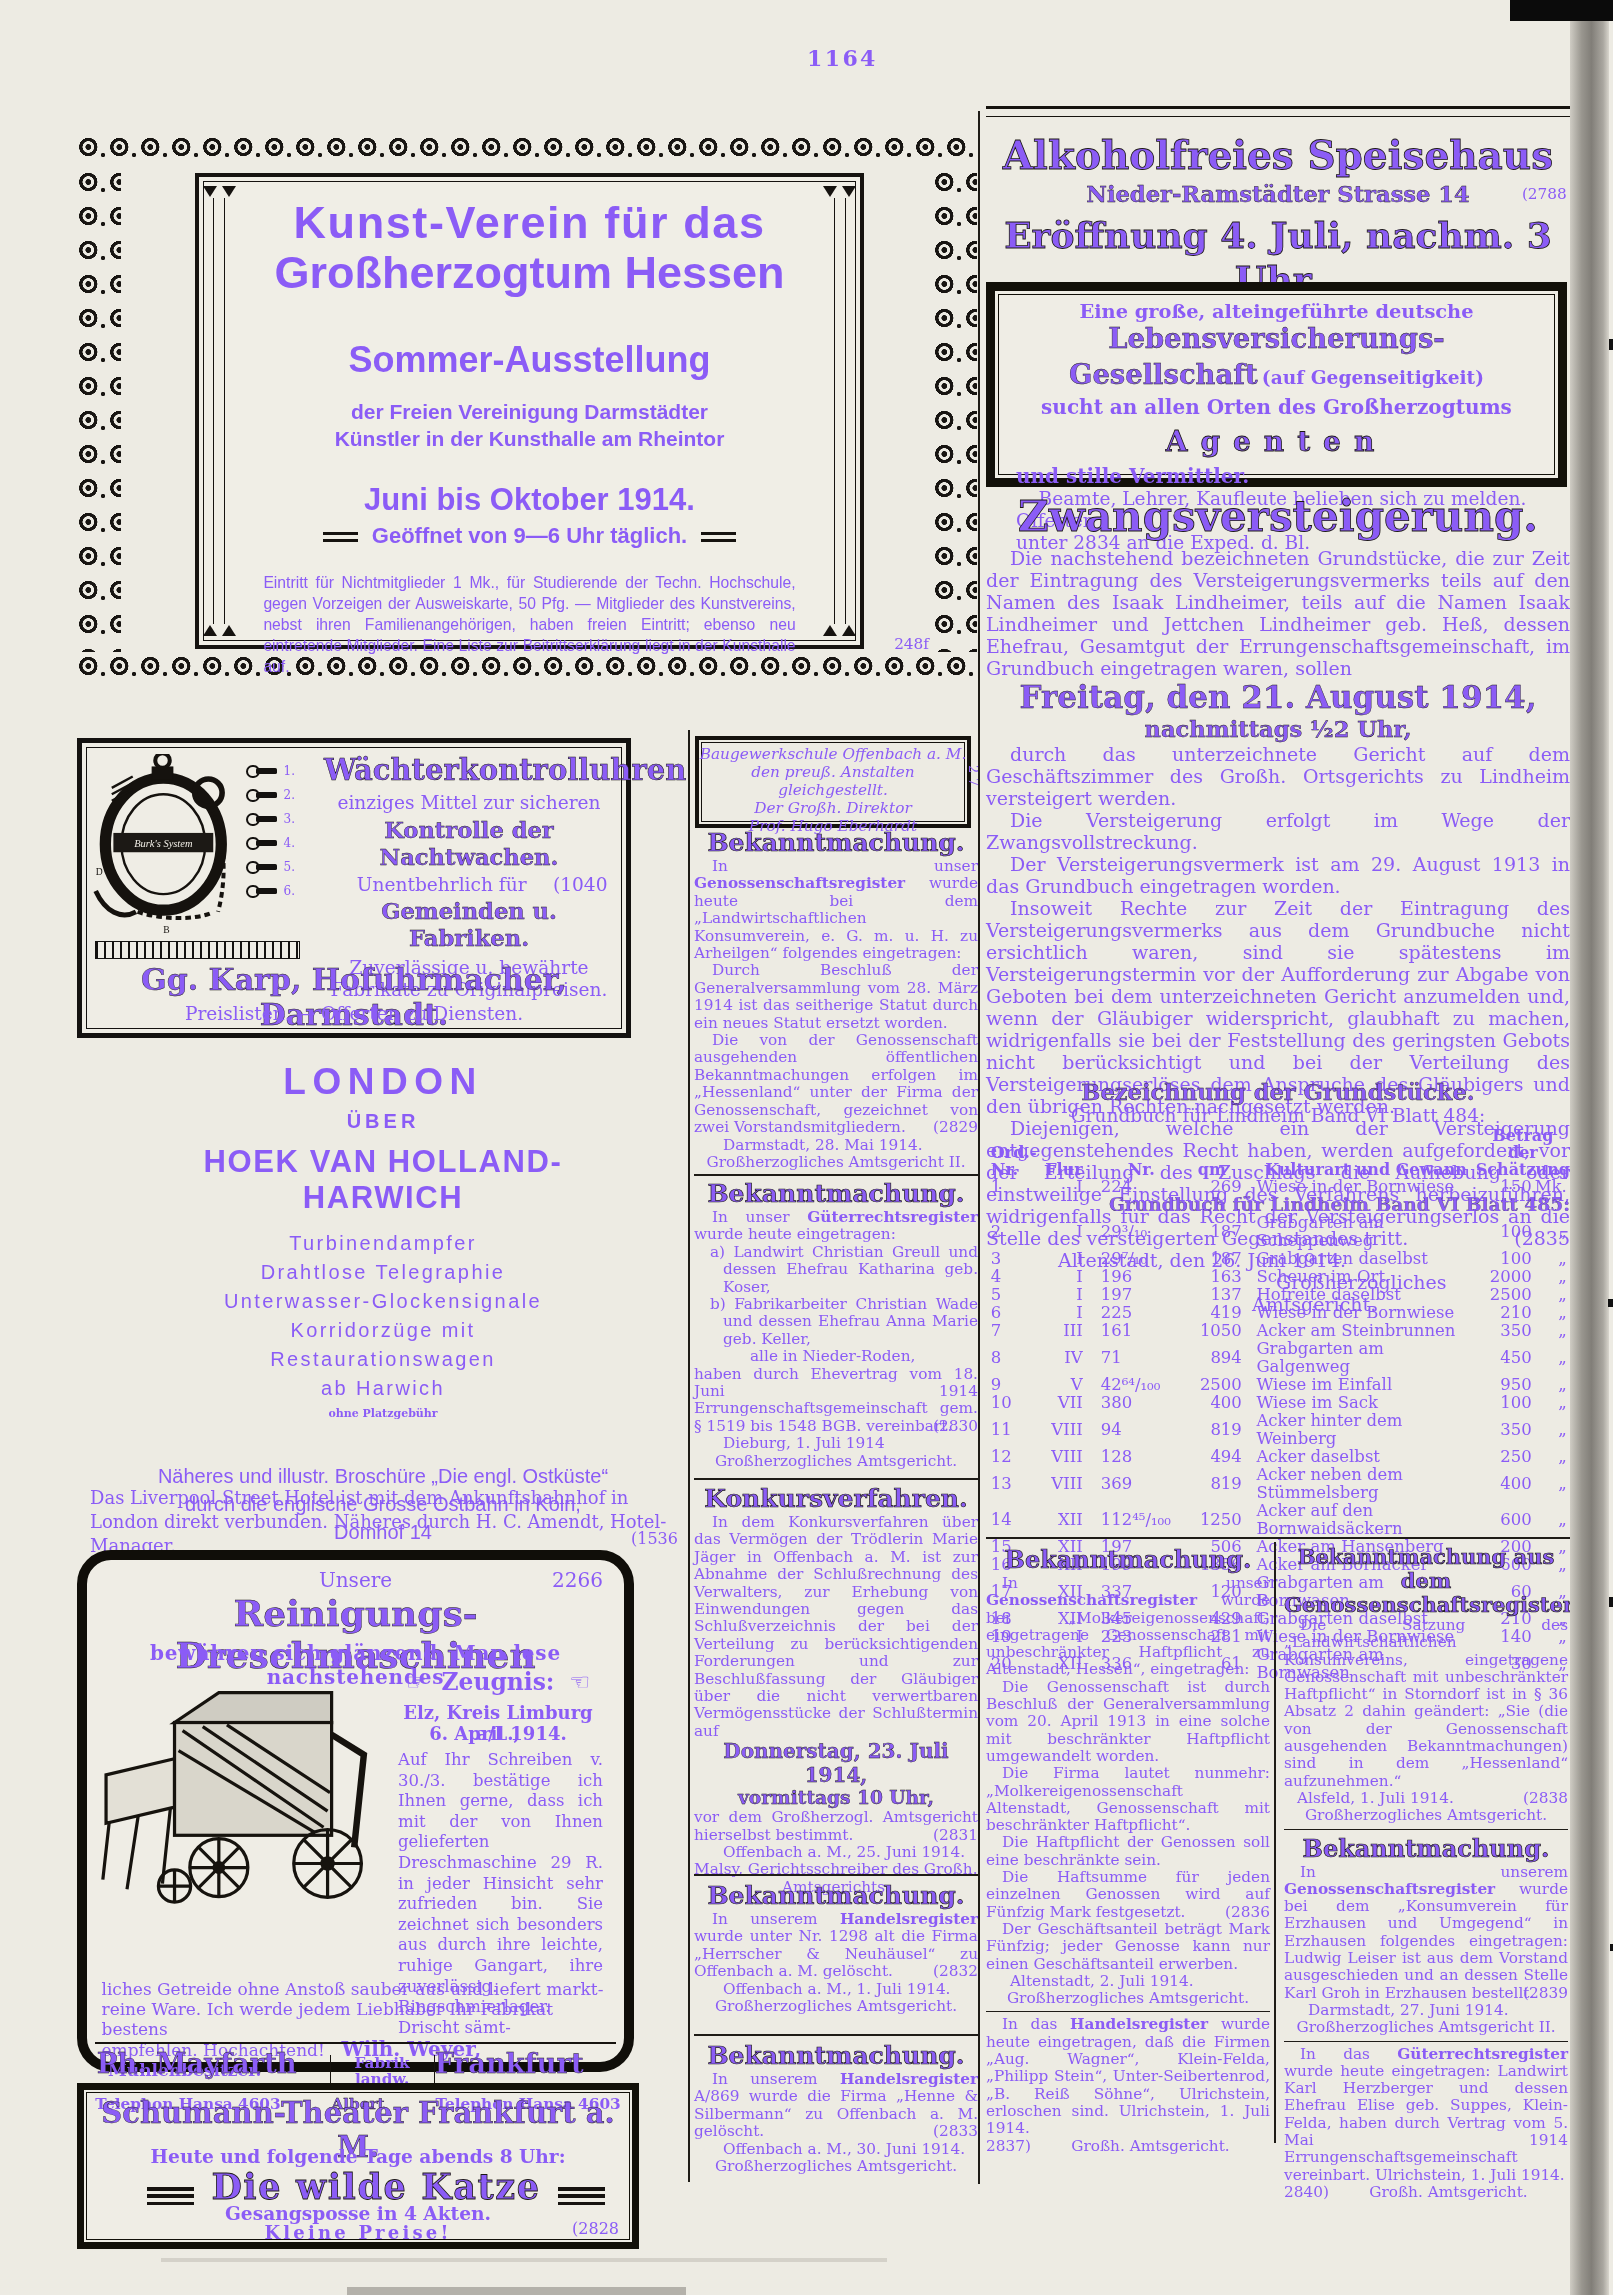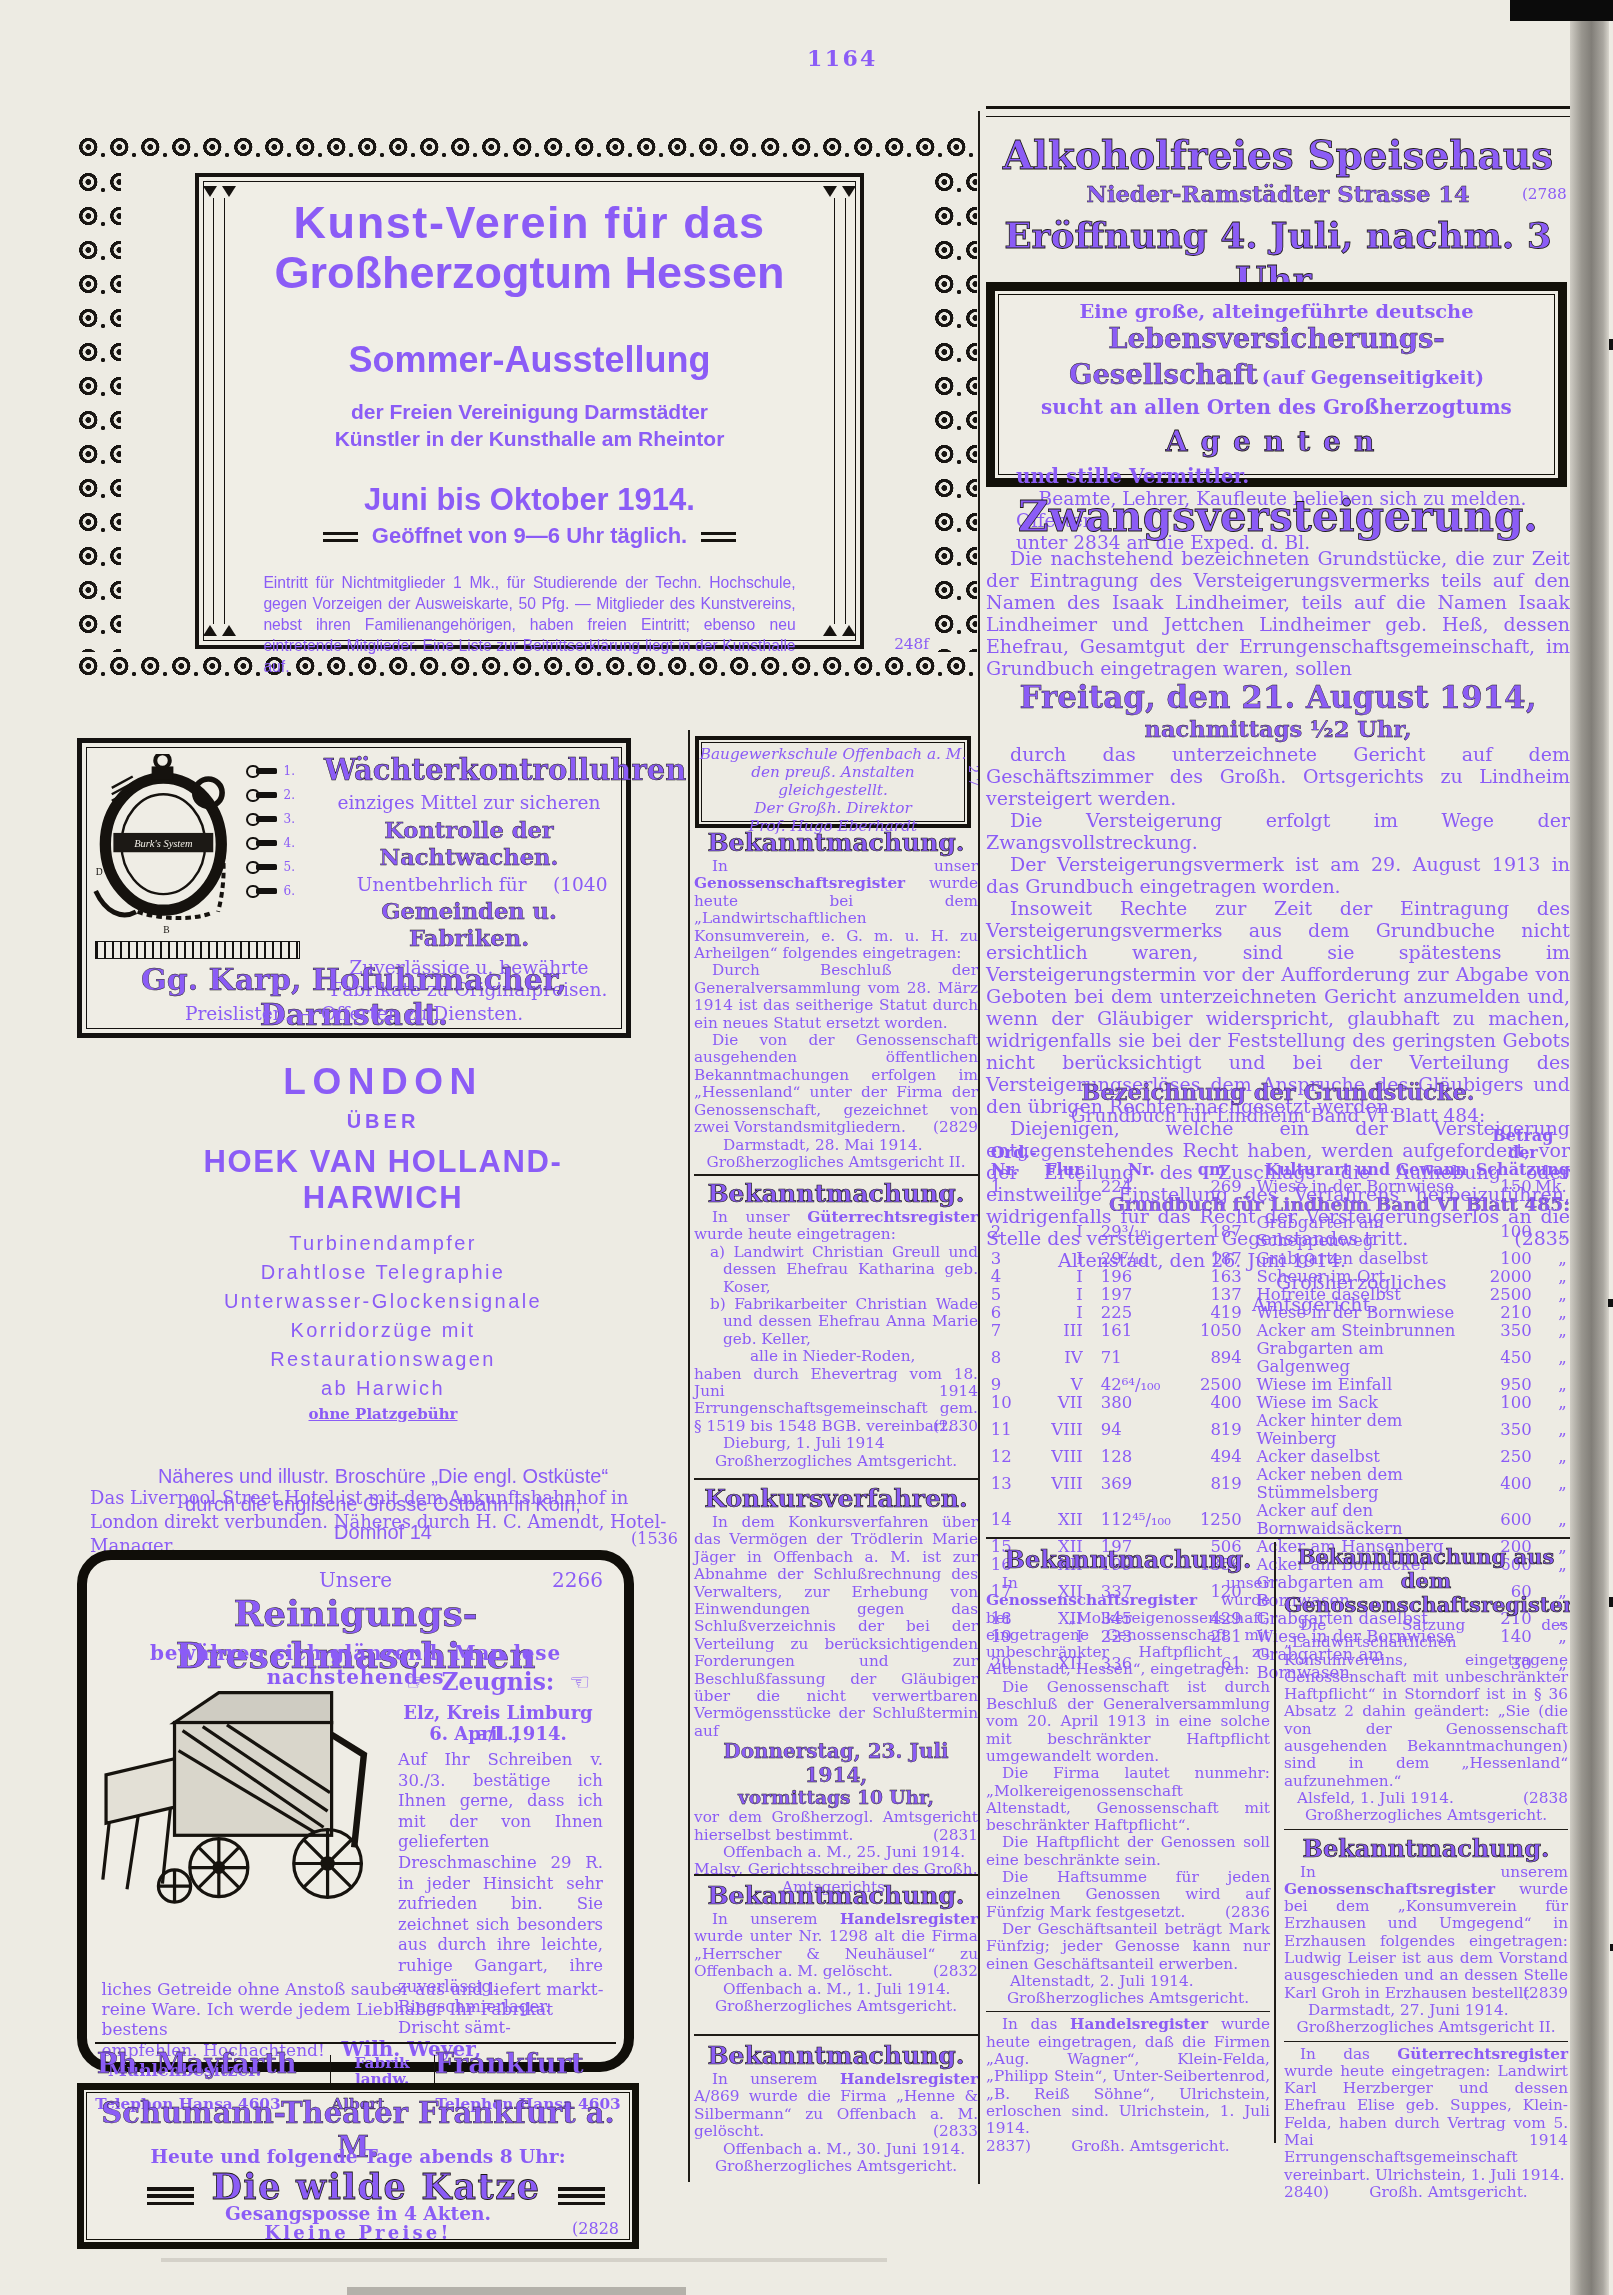--- a/index.html
+++ b/index.html
@@ -203,21 +203,21 @@
     <div class="b" style="font-size:31px;letter-spacing:1.6px;margin-top:11.3px;">HOEK VAN HOLLAND-</div>
     <div class="b" style="font-size:31px;letter-spacing:1.6px;">HARWICH</div>
     <div id="london-features" style="margin-top:13px;">
         <div style="font-size: 20px; letter-spacing: 2.4px; line-height: 29px;">Turbinendampfer</div>
         <div style="font-size: 20px; letter-spacing: 2.4px; line-height: 29px;">Drahtlose Telegraphie</div>
         <div style="font-size: 20px; letter-spacing: 2.4px; line-height: 29px;">Unterwasser-Glockensignale</div>
         <div style="font-size: 20px; letter-spacing: 2.4px; line-height: 29px;">Korridorzüge mit</div>
         <div style="font-size: 20px; letter-spacing: 2.4px; line-height: 29px;">Restaurationswagen</div>
       </div>
     <div style="font-size:20px;letter-spacing:2.4px;line-height:29px;">ab Harwich</div>
-    <div class="b" style="font-size:15px;line-height:22.6px;font-family:'DejaVu Serif',serif;text-decoration:underline;">ohne Platzgebühr</div>
+    <div class="b" style="font-size:11px;line-height:22.6px;font-family:'DejaVu Serif',serif;">ohne Platzgebühr</div>
     <div style="font-size:20px;line-height:28px;margin:37px auto 0 auto;width:460px;">Näheres und illustr. Broschüre „Die engl. Ostküste“ durch die englische Grosse Ostbahn in Köln, Domhof 14</div>
   </div>
   <div class="abs" style="left:90px;top:1486px;width:589px;font-size:18px;line-height:24px;">Das Liverpool Street Hotel ist mit dem Ankunftsbahnhof in London direkt verbunden.  Näheres durch H. C. Amendt, Hotel-Manager.</div>
   <div class="abs" style="left:631px;top:1529px;font-size:16px;">(1536</div>
 
   <div class="abs" id="dresch" style="left:77px;top:1550px;width:537px;height:502px;">
     <div class="abs ctr" style="left:0;right:0;top:8px;font-size:20px;">Unsere</div>
     <div class="abs" style="right:21px;top:8px;font-size:20px;">2266</div>
     <div class="abs ctr hv2" style="left:0;right:0;top:32px;font-size:36px;">Reinigungs-Dreschmaschinen</div>
     <div class="abs ctr b" style="left:0;right:0;top:81px;font-size:20px;letter-spacing:0.8px;">bewähren sich glänzend.  Man lese nachstehendes</div>

